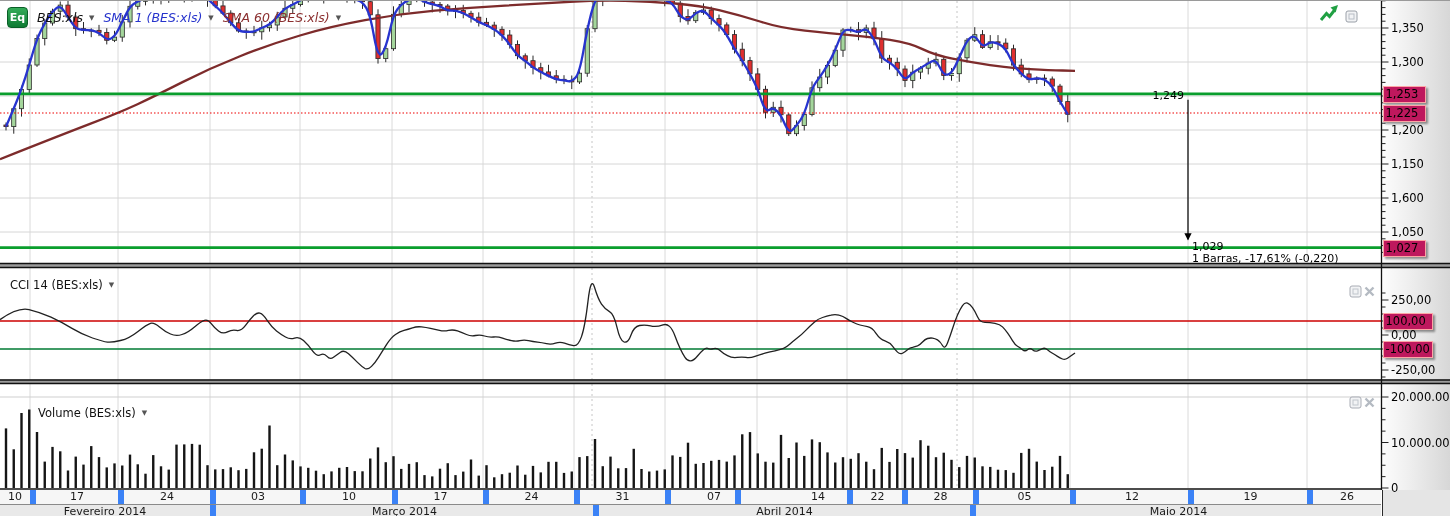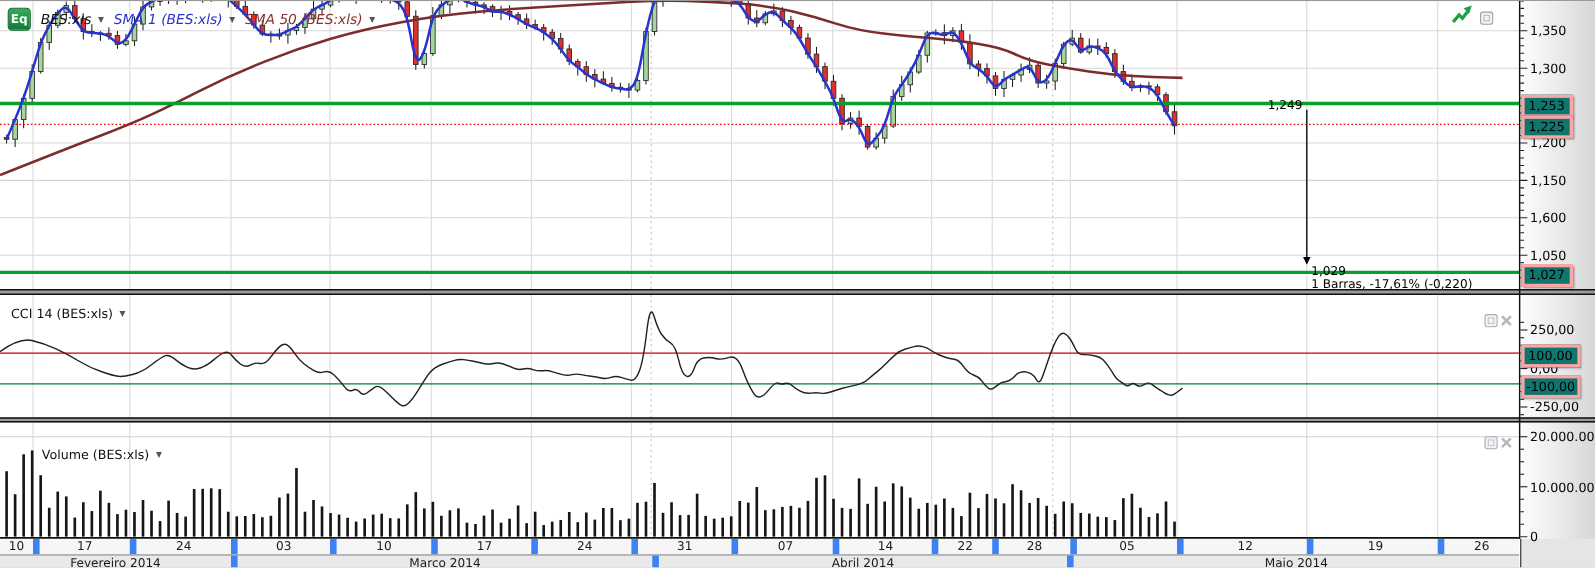--- a/index.html
+++ b/index.html
@@ -16,21 +16,21 @@
   .logo{width:21px;height:21px;border-radius:4px;background:linear-gradient(#35ac59,#0e7a33);
         border:1px solid #0a5f27;color:#fff;font-size:11px;font-weight:bold;display:flex;
         align-items:center;justify-content:center;box-sizing:border-box;}
   .hitem{display:flex;align-items:center;margin-left:9px;cursor:default;font-style:italic;}
   .caret{font-size:7px;color:#555;margin-left:6px;}
   .sma1 span.t{color:#2633cc;}
   .sma50 span.t{color:#8b2f2f;}
   .plabel{font-size:11.5px;color:#111;display:flex;align-items:center;}
   .axtxt{position:absolute;z-index:2;left:1391px;width:58px;font-size:11.5px;color:#000;height:14px;line-height:14px;}
   .flag{position:absolute;z-index:3;left:1382.5px;width:37px;height:15px;line-height:15px;font-size:11.5px;
-        background:#0f766e;border:3px solid #fca5a5;padding:0 2px;box-shadow:1.5px 1.5px 2px rgba(0,0,0,.4);text-align:center;}
+        background:#be185d;border:1px solid #fca5a5;padding:0 2px;box-shadow:1.5px 1.5px 2px rgba(0,0,0,.4);}
   .anno{position:absolute;font-size:11px;color:#000;z-index:3;white-space:nowrap;}
   #anno-from{left:1126px;top:88px;width:58px;text-align:right;}
   #anno-to{left:1192px;top:239px;}
   #anno-note{left:1192px;top:250.5px;}
   .wcell,.mcell{position:absolute;top:0;height:100%;font-size:11px;color:#1a1a1a;text-align:center;
         line-height:13.5px;border-left:6px solid #3b82f6;box-sizing:border-box;overflow:hidden;}
   .icon{position:absolute;z-index:3;}
 </style>
 </head>
 <body>
@@ -41,21 +41,21 @@
   <div class="bg" id="weekrow">
       <div class="wcell" style="left: 0px; width: 30px; border-left: none;">10</div>
       <div class="wcell" style="left: 30px; width: 88px;">17</div>
       <div class="wcell" style="left: 118px; width: 92px;">24</div>
       <div class="wcell" style="left: 210px; width: 90px;">03</div>
       <div class="wcell" style="left: 300px; width: 92px;">10</div>
       <div class="wcell" style="left: 392px; width: 91px;">17</div>
       <div class="wcell" style="left: 483px; width: 91px;">24</div>
       <div class="wcell" style="left: 574px; width: 91px;">31</div>
       <div class="wcell" style="left: 665px; width: 92px;">07</div>
-      <div class="wcell" style="left: 757px; width: 90px;">14</div>
+      <div class="wcell" style="left: 735px; width: 90px; text-align: right;">14</div>
       <div class="wcell" style="left: 847px; width: 55px;">22</div>
       <div class="wcell" style="left: 902px; width: 71px;">28</div>
       <div class="wcell" style="left: 973px; width: 97px;">05</div>
       <div class="wcell" style="left: 1070px; width: 118px;">12</div>
       <div class="wcell" style="left: 1188px; width: 119px;">19</div>
       <div class="wcell" style="left: 1307px; width: 74px;">26</div>
     </div>
   <div class="bg" id="monthrow">
       <div class="mcell" style="left: 0px; width: 210px; border-left: none;">Fevereiro 2014</div>
       <div class="mcell" style="left: 210px; width: 383px;">Março 2014</div>
@@ -509,21 +509,21 @@
     <div class="logo">Eq</div>
     <div class="hitem">
       <span class="t">BES:xls</span>
       <span class="caret">▼</span>
     </div>
     <div class="hitem sma1">
       <span class="t">SMA 1 (BES:xls)</span>
       <span class="caret">▼</span>
     </div>
     <div class="hitem sma50">
-      <span class="t">SMA 50 (BES:xls)</span>
+      <span class="t">SMA 60 (BES:xls)</span>
       <span class="caret">▼</span>
     </div>
   </div>
 
   <div class="ov plabel" style="left:10px;top:277px;">
     <span>CCI 14 (BES:xls)</span>
     <span class="caret">▼</span>
   </div>
   <div class="ov plabel" style="left:10px;top:405px;margin-left:28px;">
     <span>Volume (BES:xls)</span>

